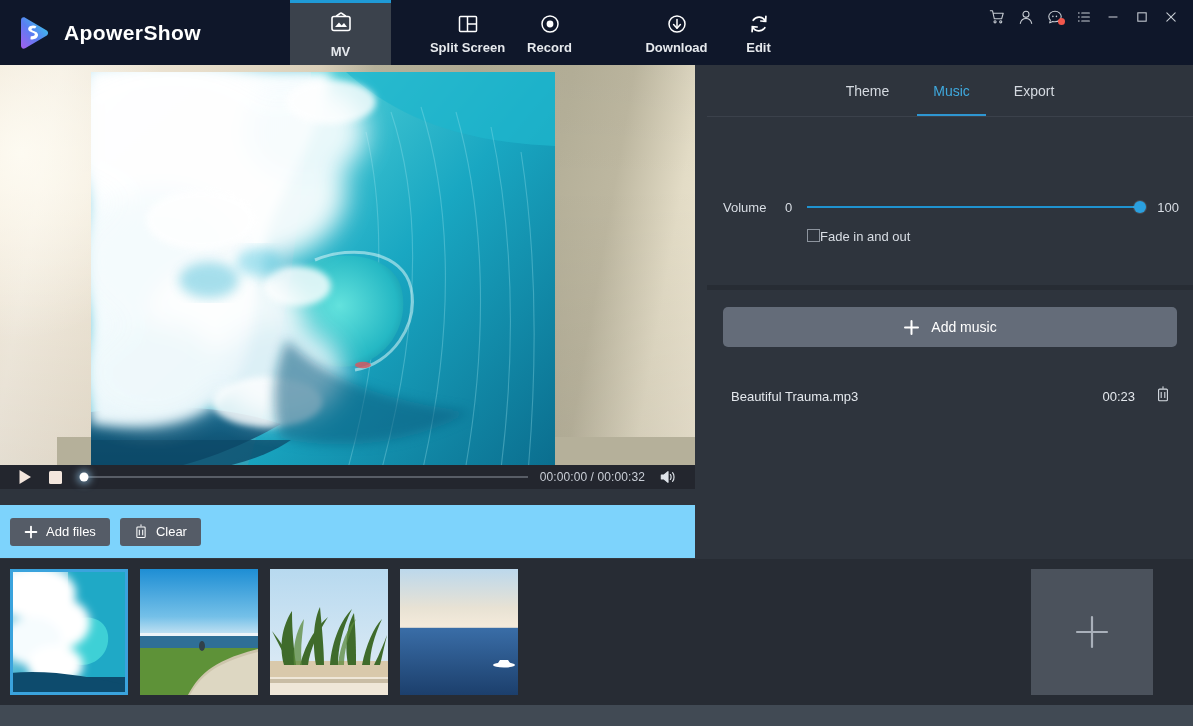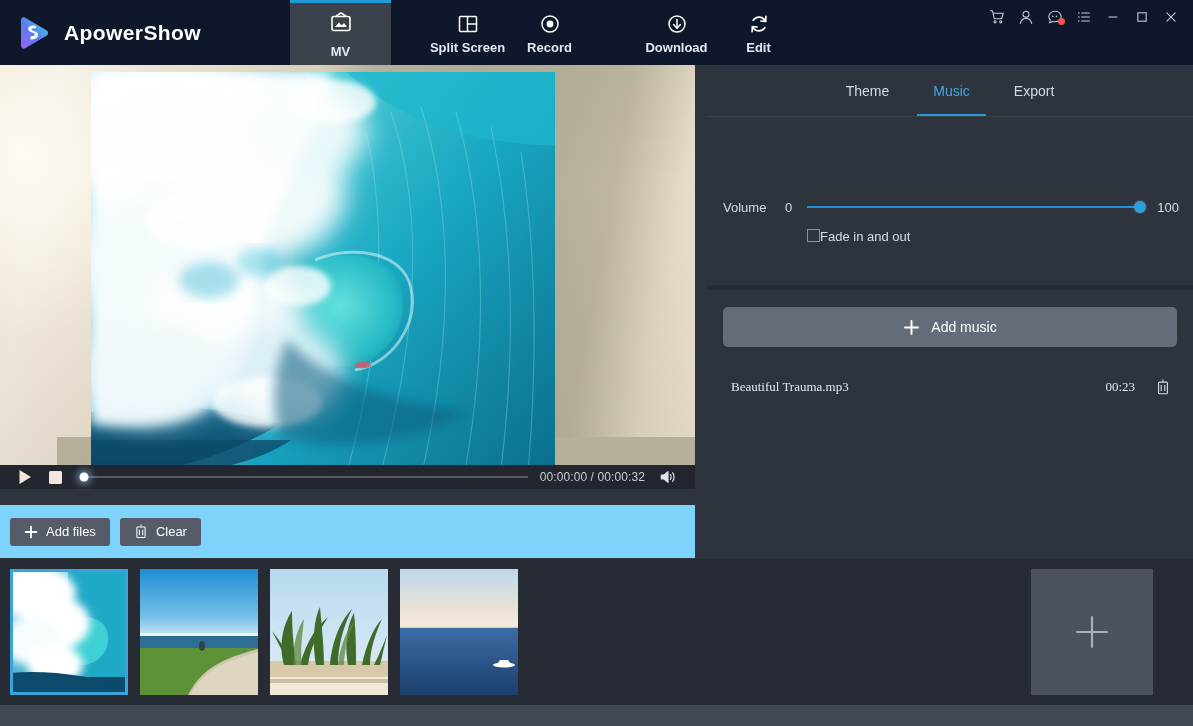--- a/index.html
+++ b/index.html
@@ -182,22 +182,22 @@
   }
   .fade-label { color: #d8dde4; font-size: 13px; cursor: pointer; }
 
   .rp-music-sec { padding: 17px 16px 0 16px; }
   .addmusic-btn {
     height: 40px; border-radius: 5px; background: #646c79;
     display:flex; align-items:center; justify-content:center; gap: 11px;
     color:#ffffff; font-size: 14px; cursor:pointer;
   }
   .music-row {
-    height: 34px; display:flex; align-items:center; margin-top: 23px;
-    padding: 0 4px 0 8px; color:#e4e8ed; font-size: 13px; cursor: default; font-family: Liberation Serif, serif;
+    height: 34px; display:flex; align-items:flex-end; margin-top: 23px;
+    padding: 0 4px 0 8px; color:#e4e8ed; font-size: 13px; cursor: default;
   }
   .music-name { flex: 1; white-space: nowrap; overflow: hidden; text-overflow: ellipsis; }
   .music-dur { color:#e4e8ed; font-size: 13px; margin-right: 18px; }
   .music-del { width: 20px; height: 20px; display:flex; align-items:center; justify-content:center; cursor:pointer; }
 
   .panel-left-border {
     position:absolute; left: 695px; top: 65px; width: 12px; height: 440px; background: #2e343d;
   }
   .panel-sep {
     position:absolute; left: 707px; top: 285px; width: 486px; height: 5px; background: #272c34;

